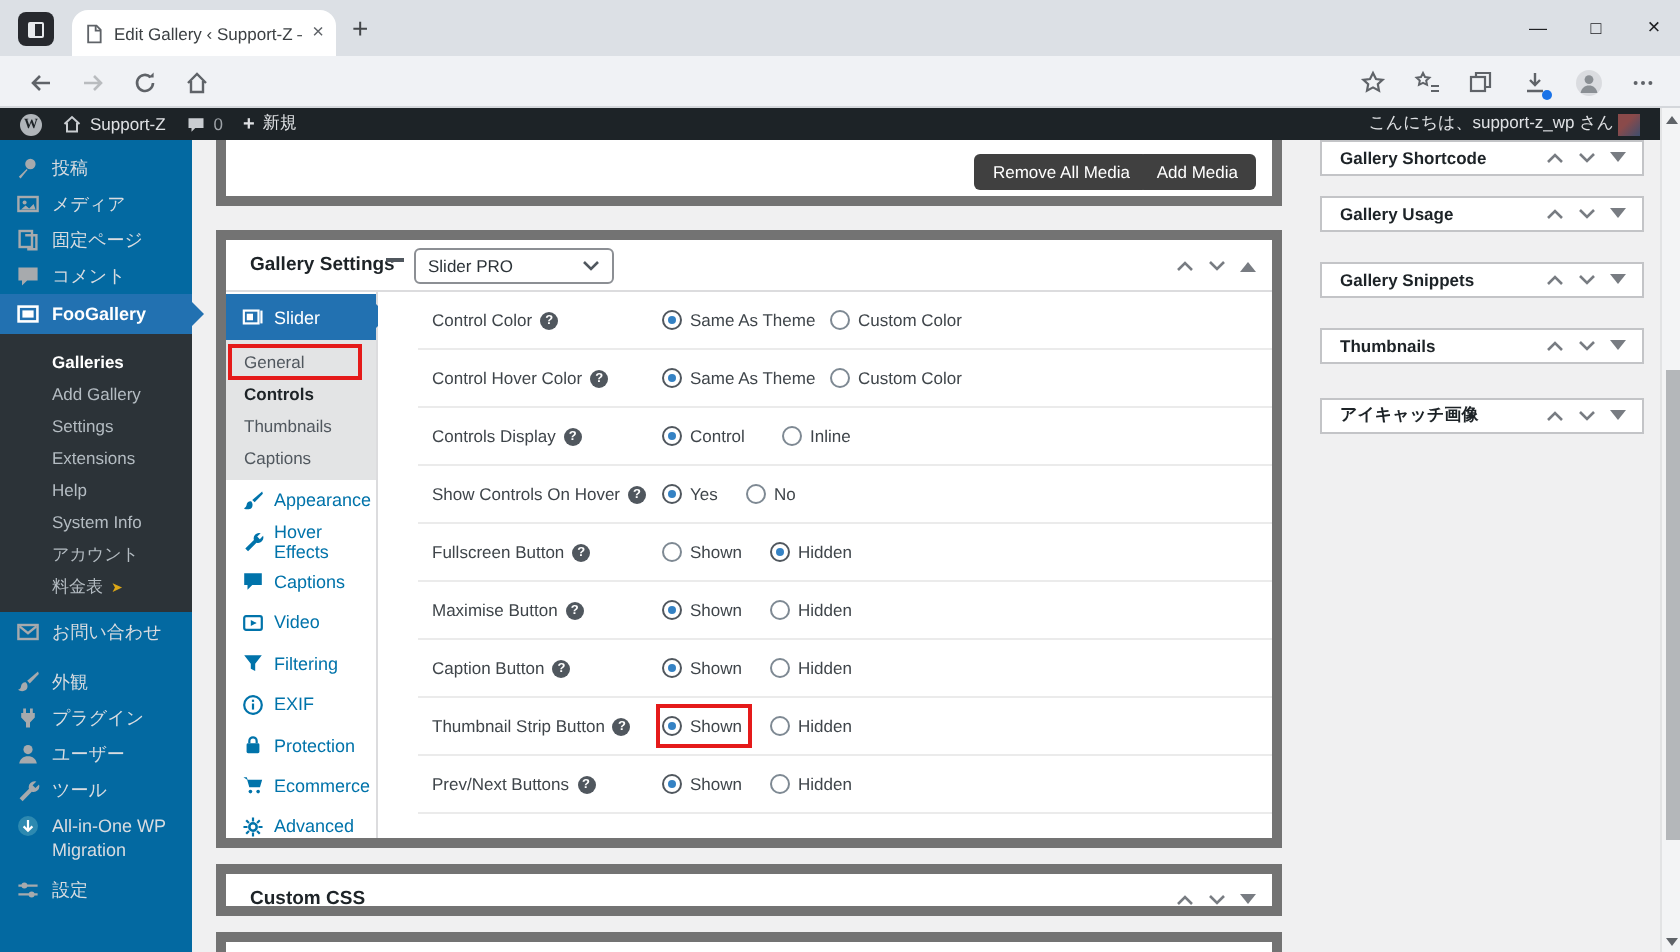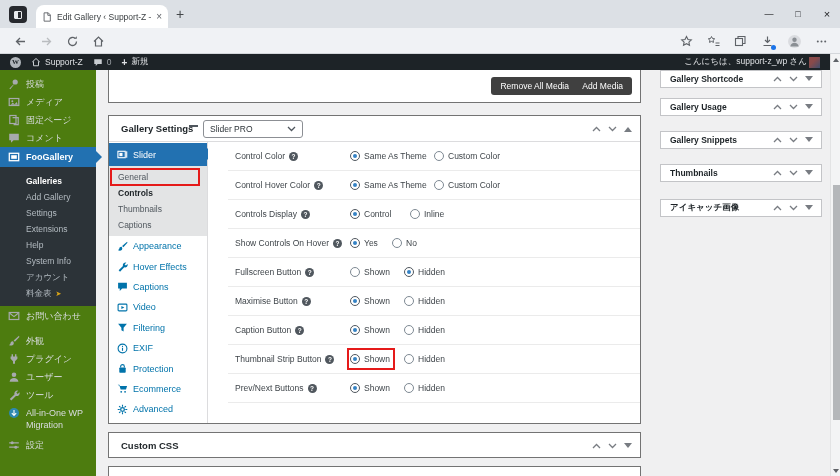--- a/index.html
+++ b/index.html
@@ -40,61 +40,61 @@
 
   .adminbar { position:absolute; top:0; left:0; width:830px; height:16px; background:#1d2327; z-index:6;
               display:flex; align-items:center; gap:10px; padding:0 10px; color:#dfe1e4; font-size:8.5px; }
   .ab-item { display:flex; align-items:center; gap:4px; }
   .wplogo { width:11px; height:11px; border-radius:50%; background:#b0b5ba; color:#1d2327; font-size:7px; font-weight:bold;
             display:flex; align-items:center; justify-content:center; font-family:"Liberation Serif",serif; }
   .ab-count { color:#9ea3a8; }
   .ab-right { position:absolute; right:10px; display:flex; align-items:center; gap:2px; }
   .ab-avatar { width:11px; height:11px; background:linear-gradient(135deg,#8a4a4a 40%,#3e4e6e); }
 
-  .wp-sidebar { position:absolute; top:0; left:0; width:96px; height:422px; background:#4d7c0f; z-index:2; }
+  .wp-sidebar { position:absolute; top:0; left:0; width:96px; height:422px; background:#0369a1; z-index:2; }
   .wp-menu { padding-top:21px; }
   .mi { height:18px; display:flex; align-items:center; gap:6px; padding-left:8px; color:#d9dce0; font-size:9px; }
   .mi .icn { color:#a7aaad; }
   .mi-foo { height:20px; background:#2271b1; color:#fff; font-weight:bold; position:relative; }
   .mi-foo .icn { color:#fff; }
   .mi-foo::after { content:''; position:absolute; right:-6px; top:4px; border:6px solid transparent; border-left-color:#2271b1; border-right-width:0; }
   .submenu { background:#2c3338; padding:6px 0 5px; }
   .smi { height:16px; line-height:16px; padding-left:26px; font-size:8.5px; color:#b4bcc2; }
   .smi.active { color:#fff; font-weight:bold; }
   .smi .yarrow { color:#dba617; font-size:7px; margin-left:4px; }
   .mi.tall { height:20px; }
   .grp-gap { height:6px; }
   .mi.two { height:32px; align-items:flex-start; padding-top:3px; }
   .mi.two .lab { width:58px; line-height:1.35; }
   .mi .lab { white-space:nowrap; }
   .mi.two .lab { white-space:normal; }
 
   
-  .panel { position:absolute; left:108px; width:533px; background:#fff; border:1px solid #737373; }
+  .panel { position:absolute; left:108px; width:533px; background:#fff; border:5px solid #737373; }
   #media-panel { top:16px; height:33px; border-top:none; }
   .btn { position:absolute; top:7px; height:18px; background:#404040; color:#fff; font-size:8.5px;
          border-radius:3px; display:flex; align-items:center; padding:0 9px; white-space:nowrap; }
   #btn-remove { right:62px; }
   #btn-add { right:8px; }
 
   #gs-panel { top:61px; height:309px; }
   .p-head { height:25px; position:relative; display:flex; align-items:center; }
   .p-title { margin-left:12px; font-size:9.5px; font-weight:bold; color:#1d2327; }
   .p-dash { position:absolute; left:80px; top:9px; width:9px; height:2px; background:#50575e; }
   .tmpl-select { position:absolute; left:94px; top:3.5px; width:100px; height:18px; border:1px solid #8c8f94; border-radius:3px;
                  background:#fff; display:flex; align-items:center; padding:0 6px; font-size:8.5px; color:#2c3338; }
   .tmpl-select .chev { margin-left:auto; }
   .head-icons { position:absolute; right:8px; top:0; height:100%; display:flex; align-items:center; gap:7px; }
   .chev { width:9px; height:6px; color:#787c82; }
   .chev svg { width:9px; height:6px; }
   .tri-up { width:0; height:0; border:4px solid transparent; border-bottom:5px solid #787c82; margin-top:-3px; }
   .tri-down { width:0; height:0; border:4px solid transparent; border-top:5px solid #787c82; margin-bottom:-3px; }
 
   .p-body { position:absolute; top:25px; left:0; right:0; bottom:0; border-top:1px solid #dcdcde; display:flex; }
-  .tabs-col { width:99px; border-right:1px solid #dcdcde; position:relative; }
+  .tabs-col { width:76px; border-right:1px solid #dcdcde; position:relative; }
   .slider-tab { height:23px; margin-top:1px; background:#2271b1; color:#fff; display:flex; align-items:center; gap:5px;
                 padding-left:8px; font-size:9px; position:relative; }
   .slider-tab .icn { width:11px; height:11px; color:#fff; }
   .slider-tab::after { content:''; position:absolute; right:-6px; top:5px; border:6px solid transparent; border-left-color:#2271b1; border-right-width:0; }
   .subtabs { background:#e3e4e5; padding:3px 0; }
   .st { height:16px; line-height:16px; padding-left:9px; font-size:8.5px; color:#50575e; position:relative; }
   .st.active { font-weight:bold; color:#1d2327; }
   .st .hl { position:absolute; left:1px; right:7px; top:-1px; bottom:-1px; border:2px solid #e51a1a; }
   .vtab { height:20.4px; display:flex; align-items:center; gap:5px; padding-left:8px; color:#0073aa; font-size:9px; }
   .vtab .icn { width:11px; height:11px; color:#0073aa; }

